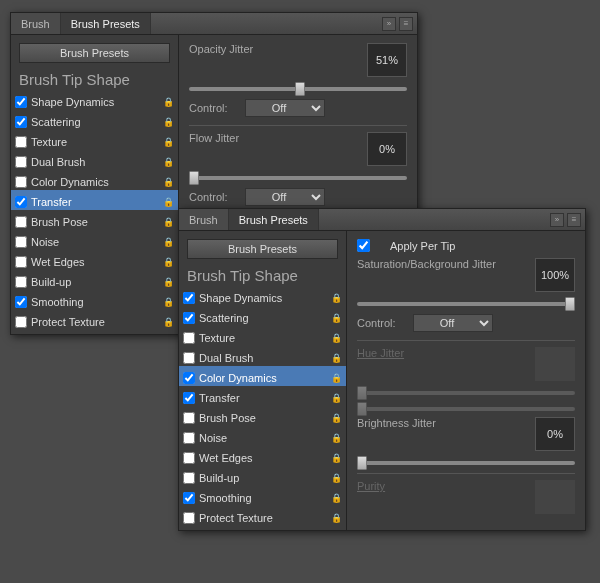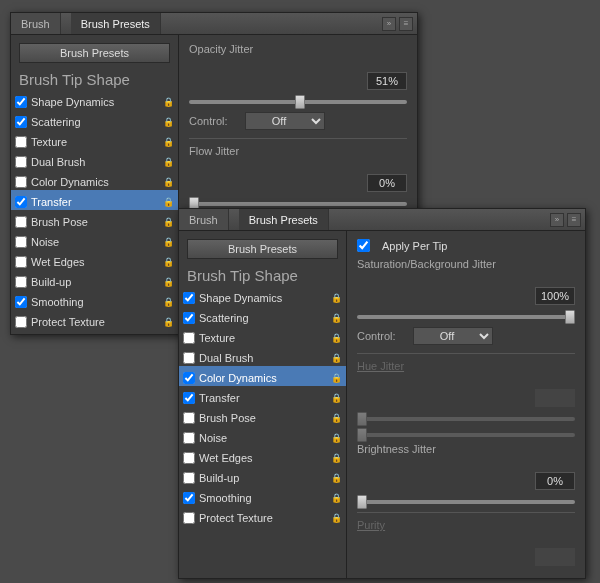--- a/index.html
+++ b/index.html
@@ -22,21 +22,20 @@
       box-shadow: 2px 2px 8px rgba(0,0,0,0.6);
     }
 
     .panel-header {
       background: linear-gradient(to bottom, #555, #444);
       border-bottom: 1px solid #222;
       display: flex;
       align-items: center;
       padding: 0;
       height: 22px;
-      gap: 10px;
     }
 
     .tab {
       padding: 4px 10px;
       font-size: 11px;
       cursor: pointer;
       color: #bbb;
       border-right: 1px solid #333;
       height: 100%;
       display: flex;
@@ -141,28 +140,27 @@
       font-size: 11px;
       min-width: 60px;
     }
 
     .content-label.disabled {
       color: #666;
     }
 
     .value-box {
       width: 40px;
-      height: 18px;
+      height: 34px;
       background: #2a2a2a;
       border: 1px solid #555;
       color: #ddd;
       font-size: 11px;
       text-align: center;
       padding: 1px;
-      margin-top: 29px;
     }
 
     .control-row {
       display: flex;
       align-items: center;
       margin-bottom: 8px;
       gap: 6px;
     }
 
     .control-label {
@@ -227,21 +225,21 @@
     }
 
     .right-panel {
       flex: 1;
       padding: 8px 10px;
     }
 
     .apply-row {
       display: flex;
       align-items: center;
-      gap: 12px;
+      gap: 20px;
       margin-bottom: 6px;
     }
 
     .jitter-row {
       display: flex;
       align-items: flex-start;
       justify-content: space-between;
       margin-bottom: 4px;
     }
 

